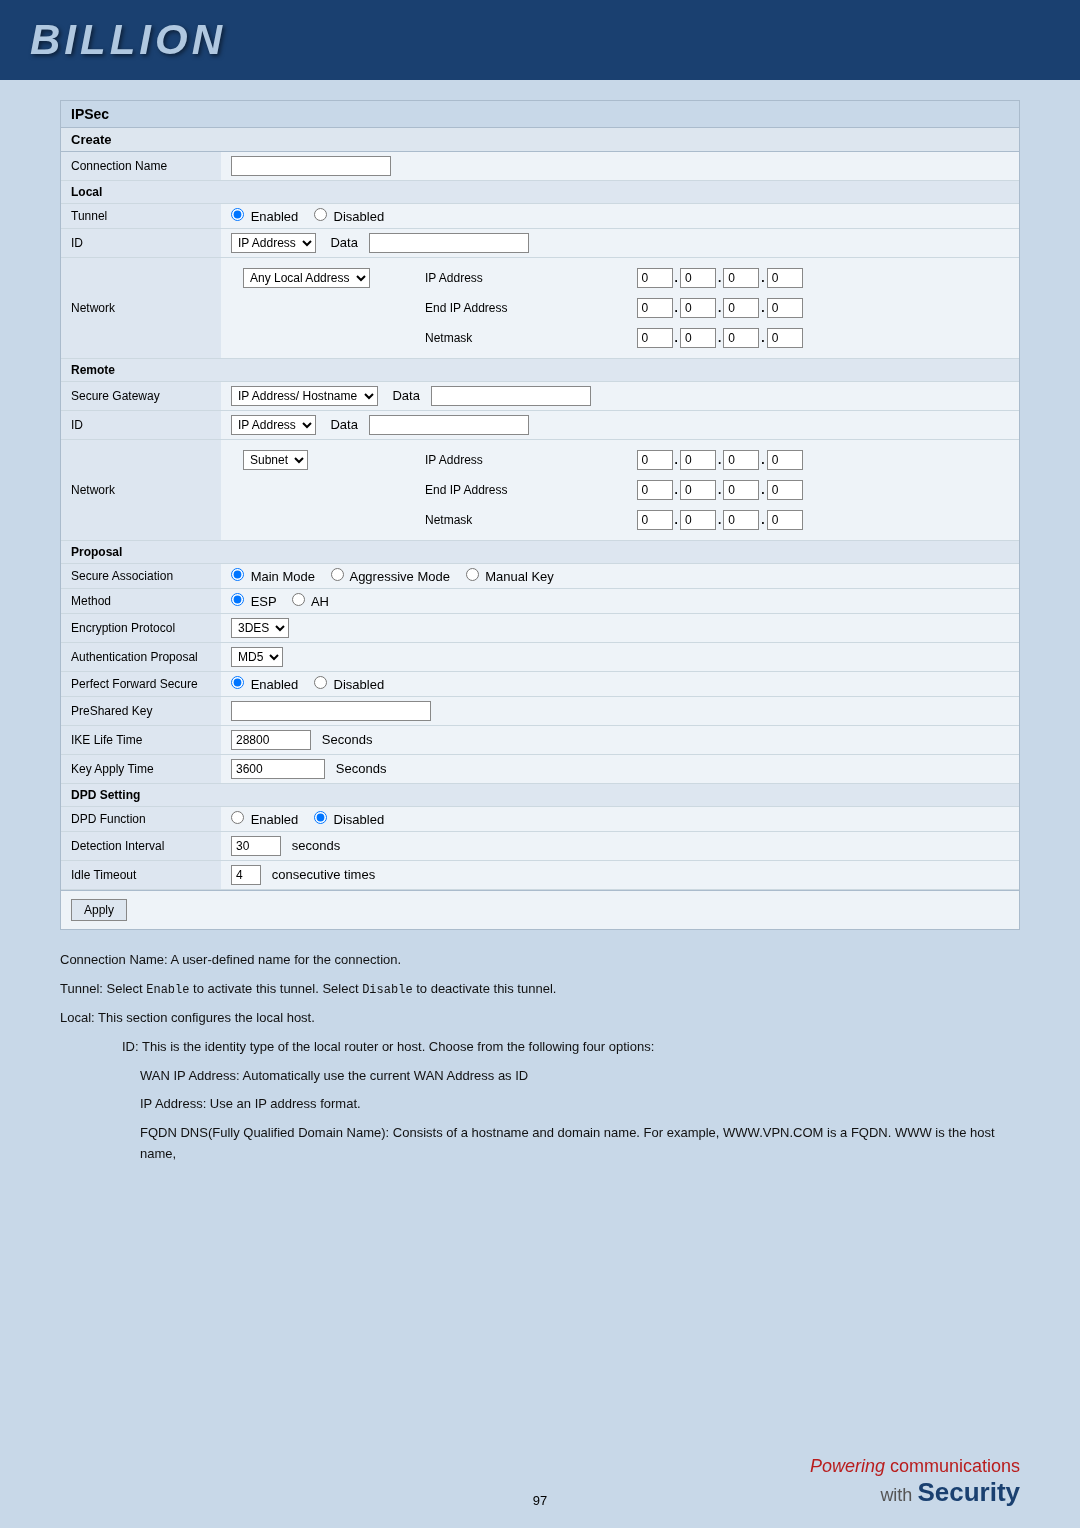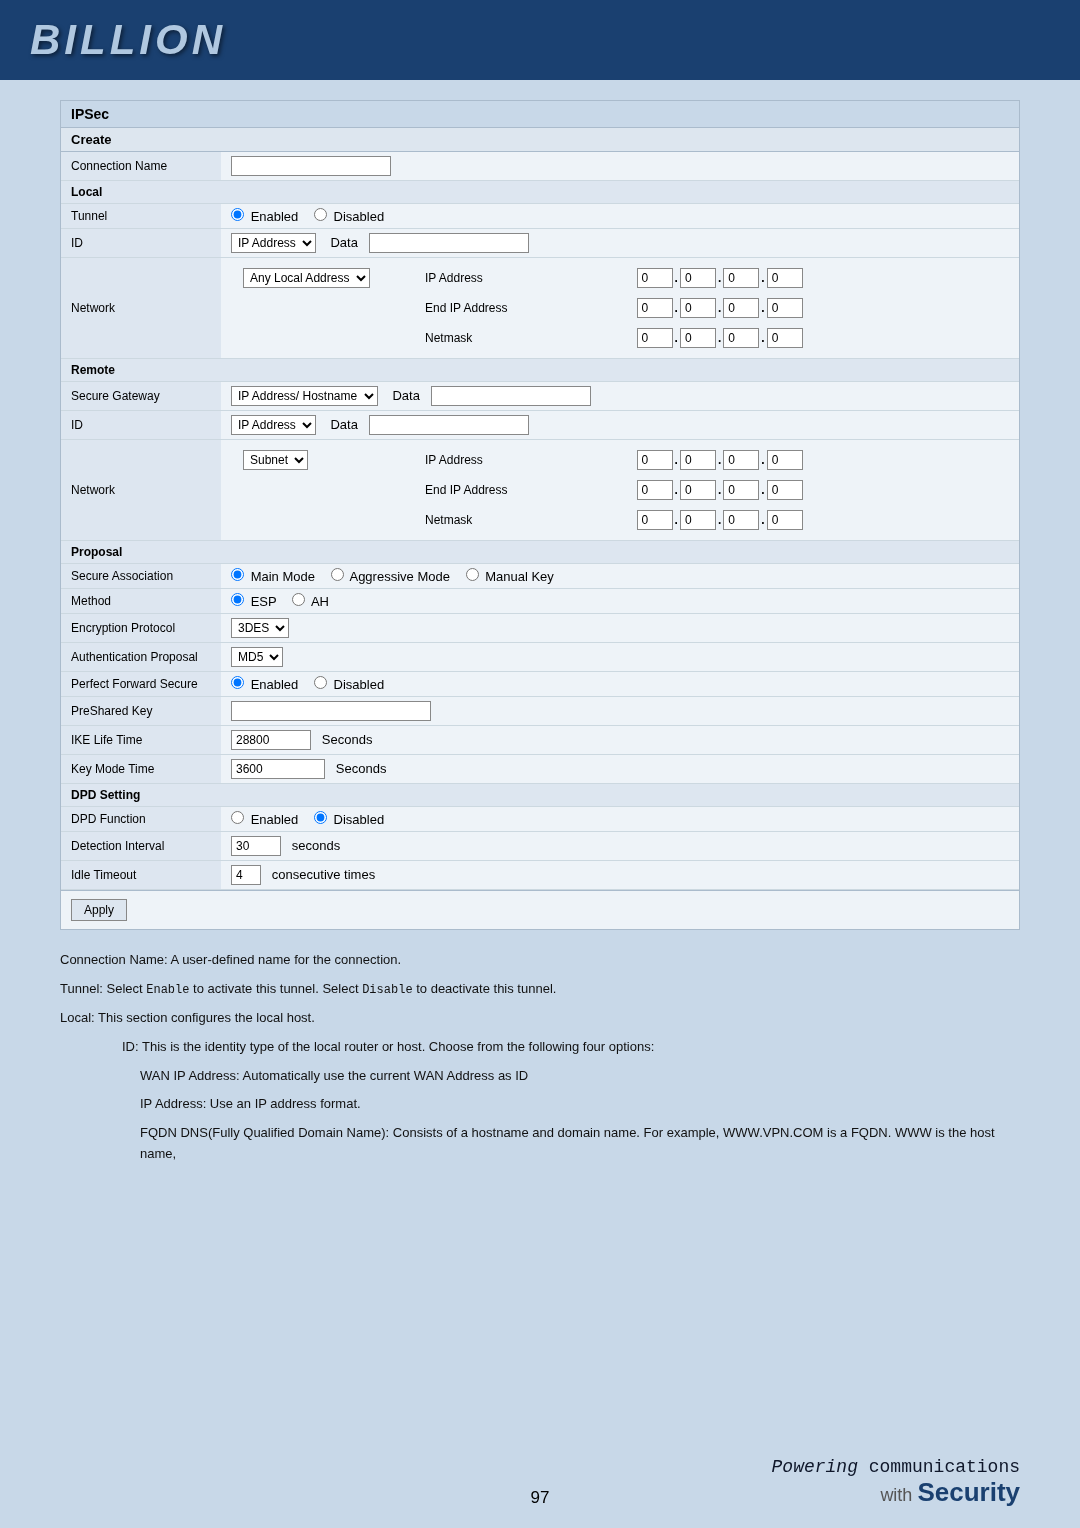--- a/index.html
+++ b/index.html
@@ -142,21 +142,21 @@
       bottom: 20px;
       width: 100%;
       display: flex;
       justify-content: space-between;
       align-items: flex-end;
       padding: 0 60px;
     }
     .page-number {
       text-align: center;
       flex: 1;
-      font-size: 17px;
+      font-size: 13px;
     }
     .radio-label {
       margin-right: 12px;
     }
   </style>
 </head>
 <body>
 
 <div class="page-wrapper">
 
@@ -449,21 +449,21 @@
       <tr>
         <td>IKE Life Time</td>
         <td>
           <input type="text" style="width: 80px;" value="28800">
           &nbsp;
           <span>Seconds</span>
         </td>
       </tr>
 
       <tr>
-        <td>Key Mode Time</td>
+        <td>Key Apply Time</td>
         <td>
           <input type="text" style="width: 94px;" value="3600">
           &nbsp;
           <span>Seconds</span>
         </td>
       </tr>
 
 
       <tr>
         <td colspan="2" style="background:#dde6f0; font-weight:bold; padding:4px 10px;">DPD Setting</td>
@@ -532,19 +532,19 @@
     <p class="desc-indent2">
       <span>FQDN DNS(Fully Qualified Domain Name): Consists of a hostname and domain name. For example, WWW.VPN.COM is a FQDN. WWW is the host name,</span>
     </p>
   </div>
 
   <div class="footer">
     <div style="flex:1;"></div>
     <div class="page-number">97</div>
     <div style="flex:1; text-align:right;">
       <div>
-        <span style="font-size:18px; color:#0f172a;font-family:Liberation Mono, monospace;"><em>Powering</em> communications</span><br>
+        <span style="font-size:18px; color:#b91c1c;"><em>Powering</em> communications</span><br>
         <span style="font-size:18px; color:#555;">with <strong style="font-size:26px; color:#1a4070;">Security</strong></span>
       </div>
     </div>
   </div>
 
 </div>
 
 </body></html>

